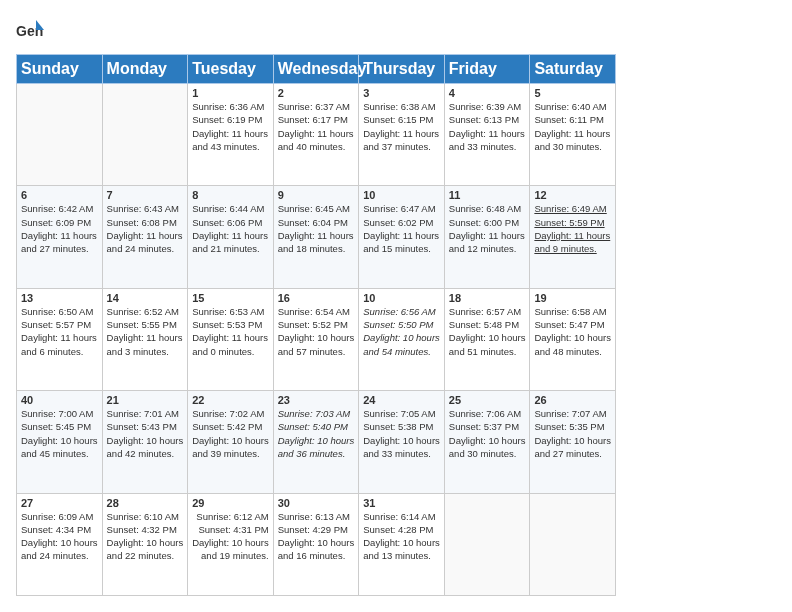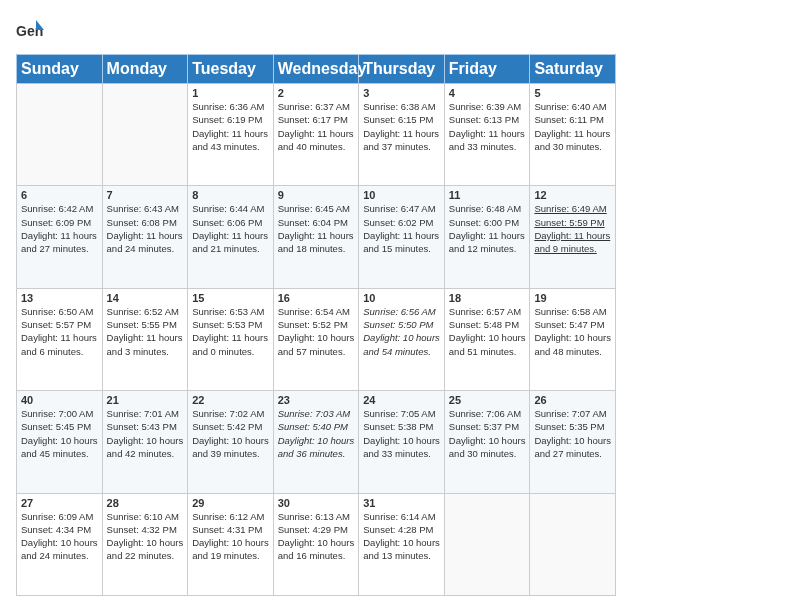--- a/index.html
+++ b/index.html
@@ -301,21 +301,21 @@
 Daylight: 10 hours and 24 minutes.</div>
           </td>
           <td>
             <span class="day-number">28</span>
             <div class="day-info" style="white-space: pre-line;">Sunrise: 6:10 AM
 Sunset: 4:32 PM
 Daylight: 10 hours and 22 minutes.</div>
           </td>
           <td>
             <span class="day-number">29</span>
-            <div class="day-info" style="white-space: pre-line;">Sunrise: 6:12 AM
+            <div class="day-info" style="white-space: pre-line; text-align: right;">Sunrise: 6:12 AM
 Sunset: 4:31 PM
 Daylight: 10 hours and 19 minutes.</div>
           </td>
           <td>
             <span class="day-number">30</span>
             <div class="day-info" style="white-space: pre-line;">Sunrise: 6:13 AM
 Sunset: 4:29 PM
 Daylight: 10 hours and 16 minutes.</div>
           </td>
           <td>

